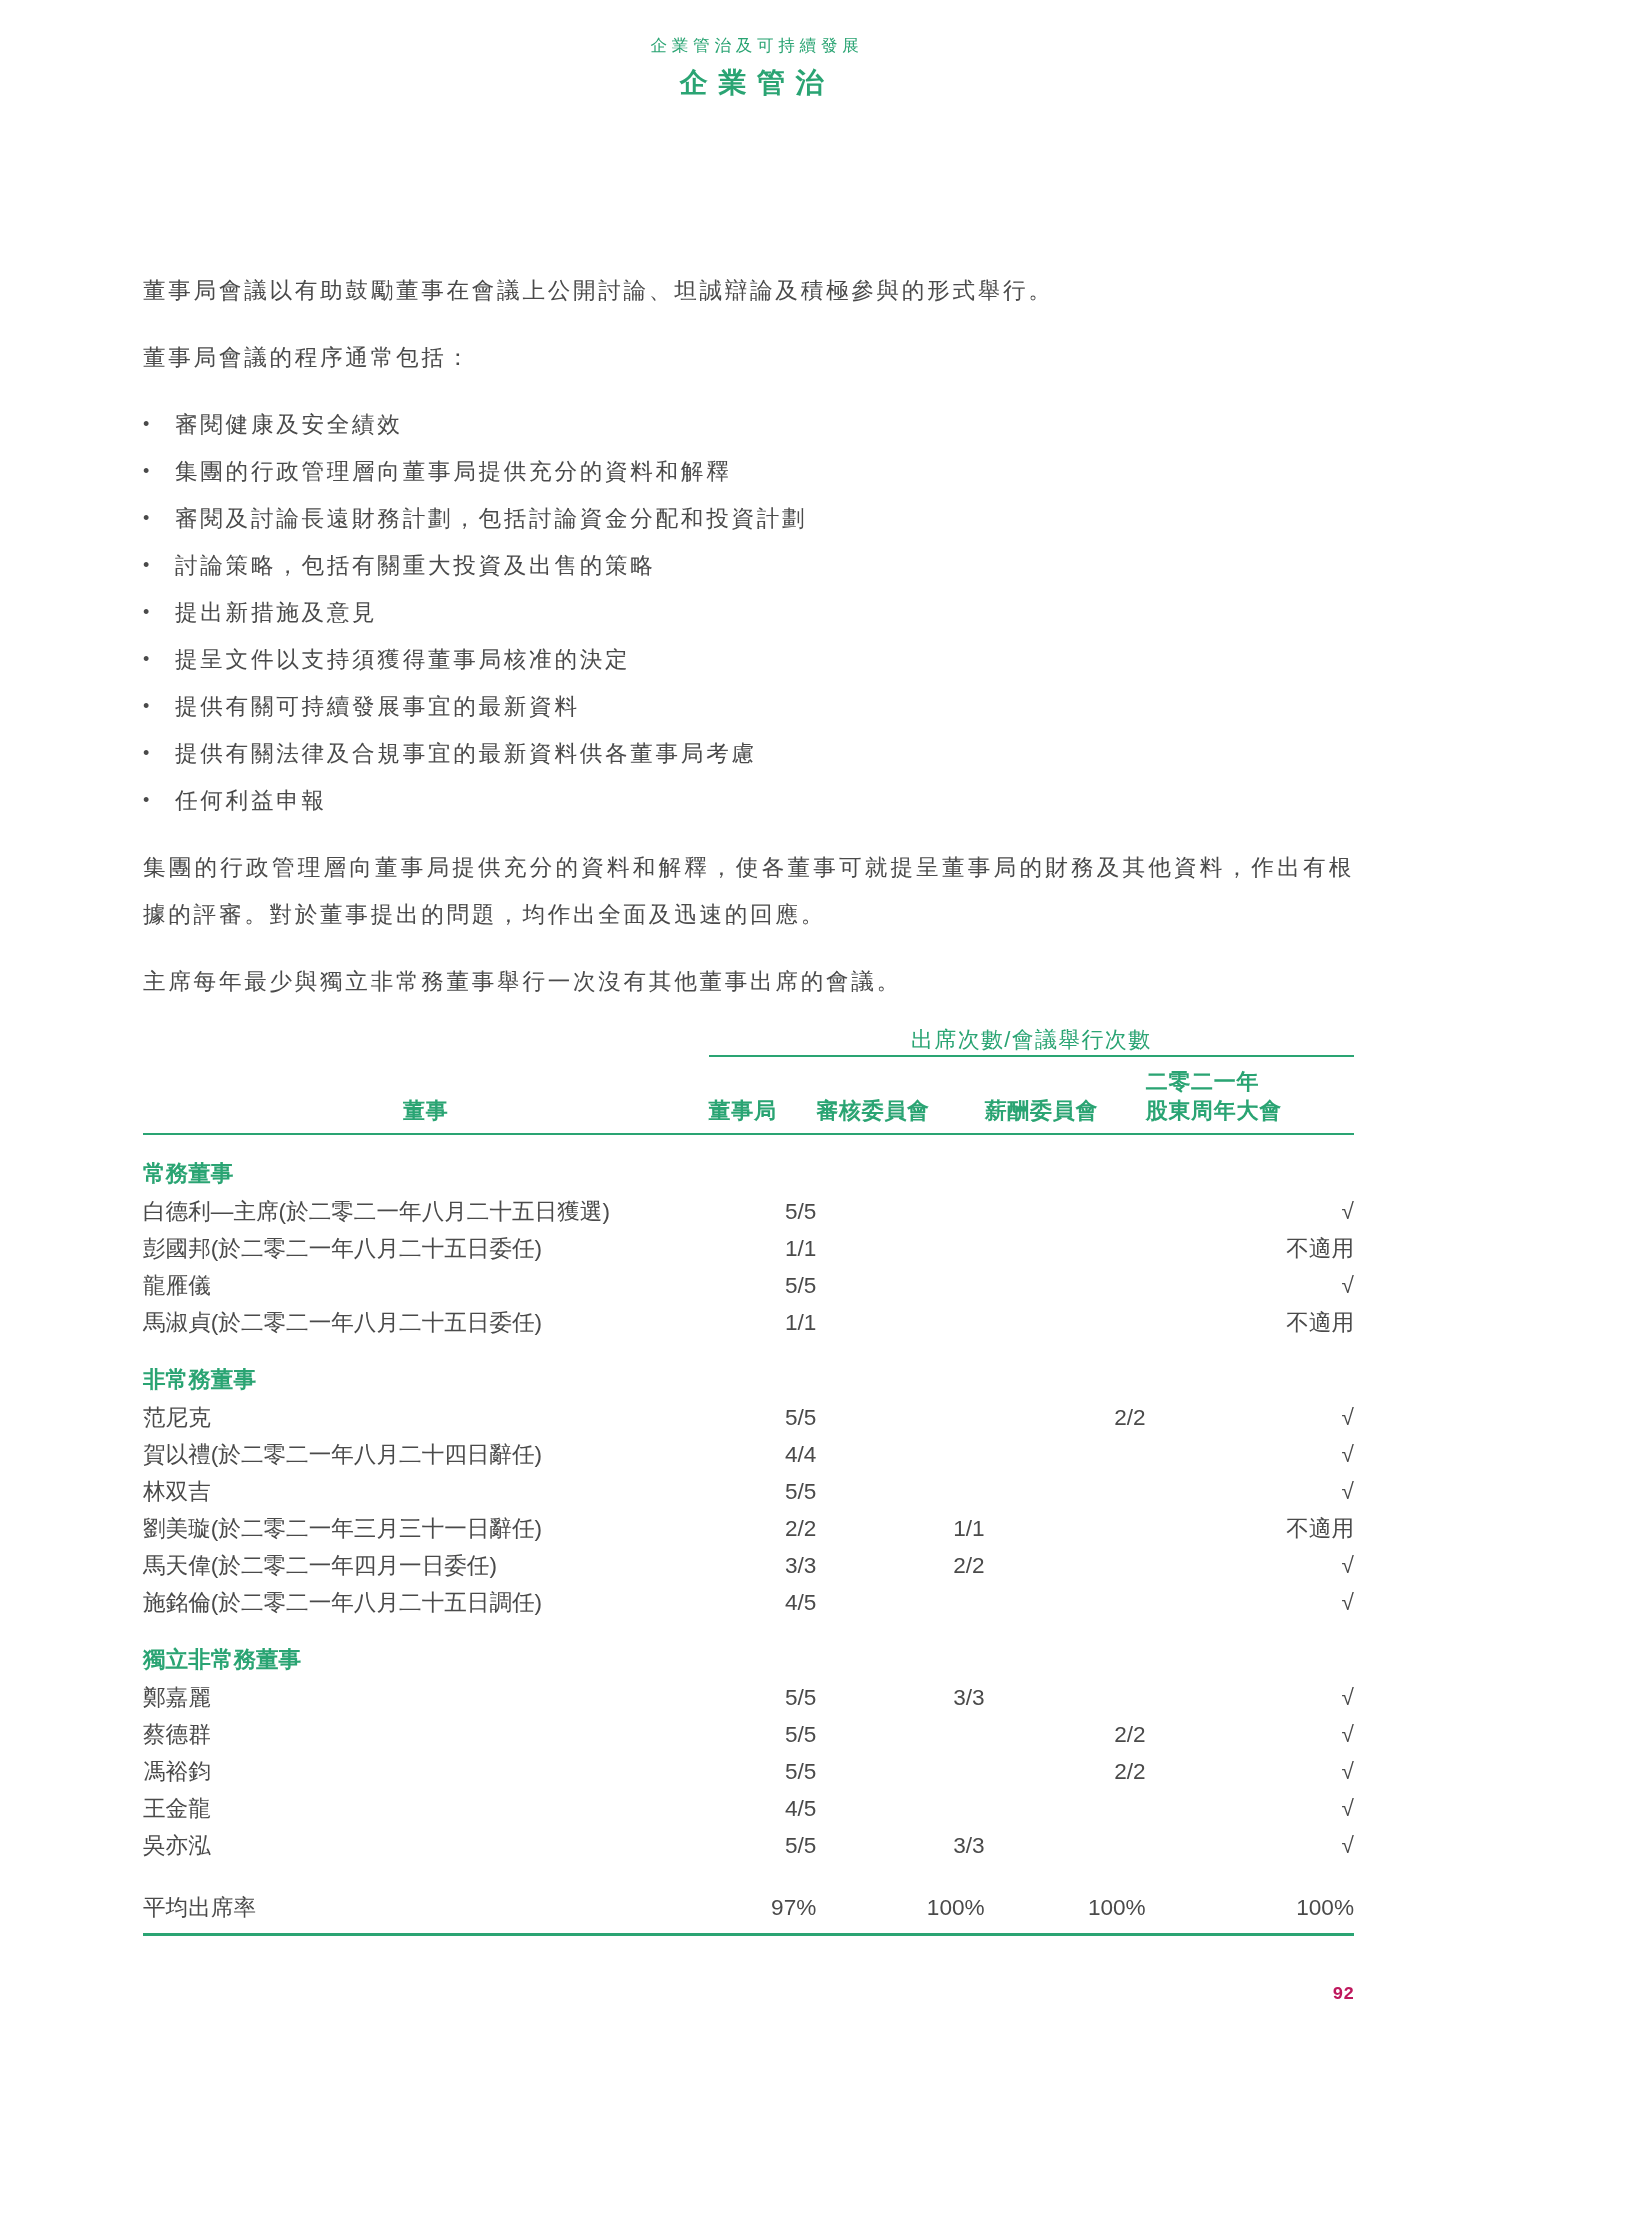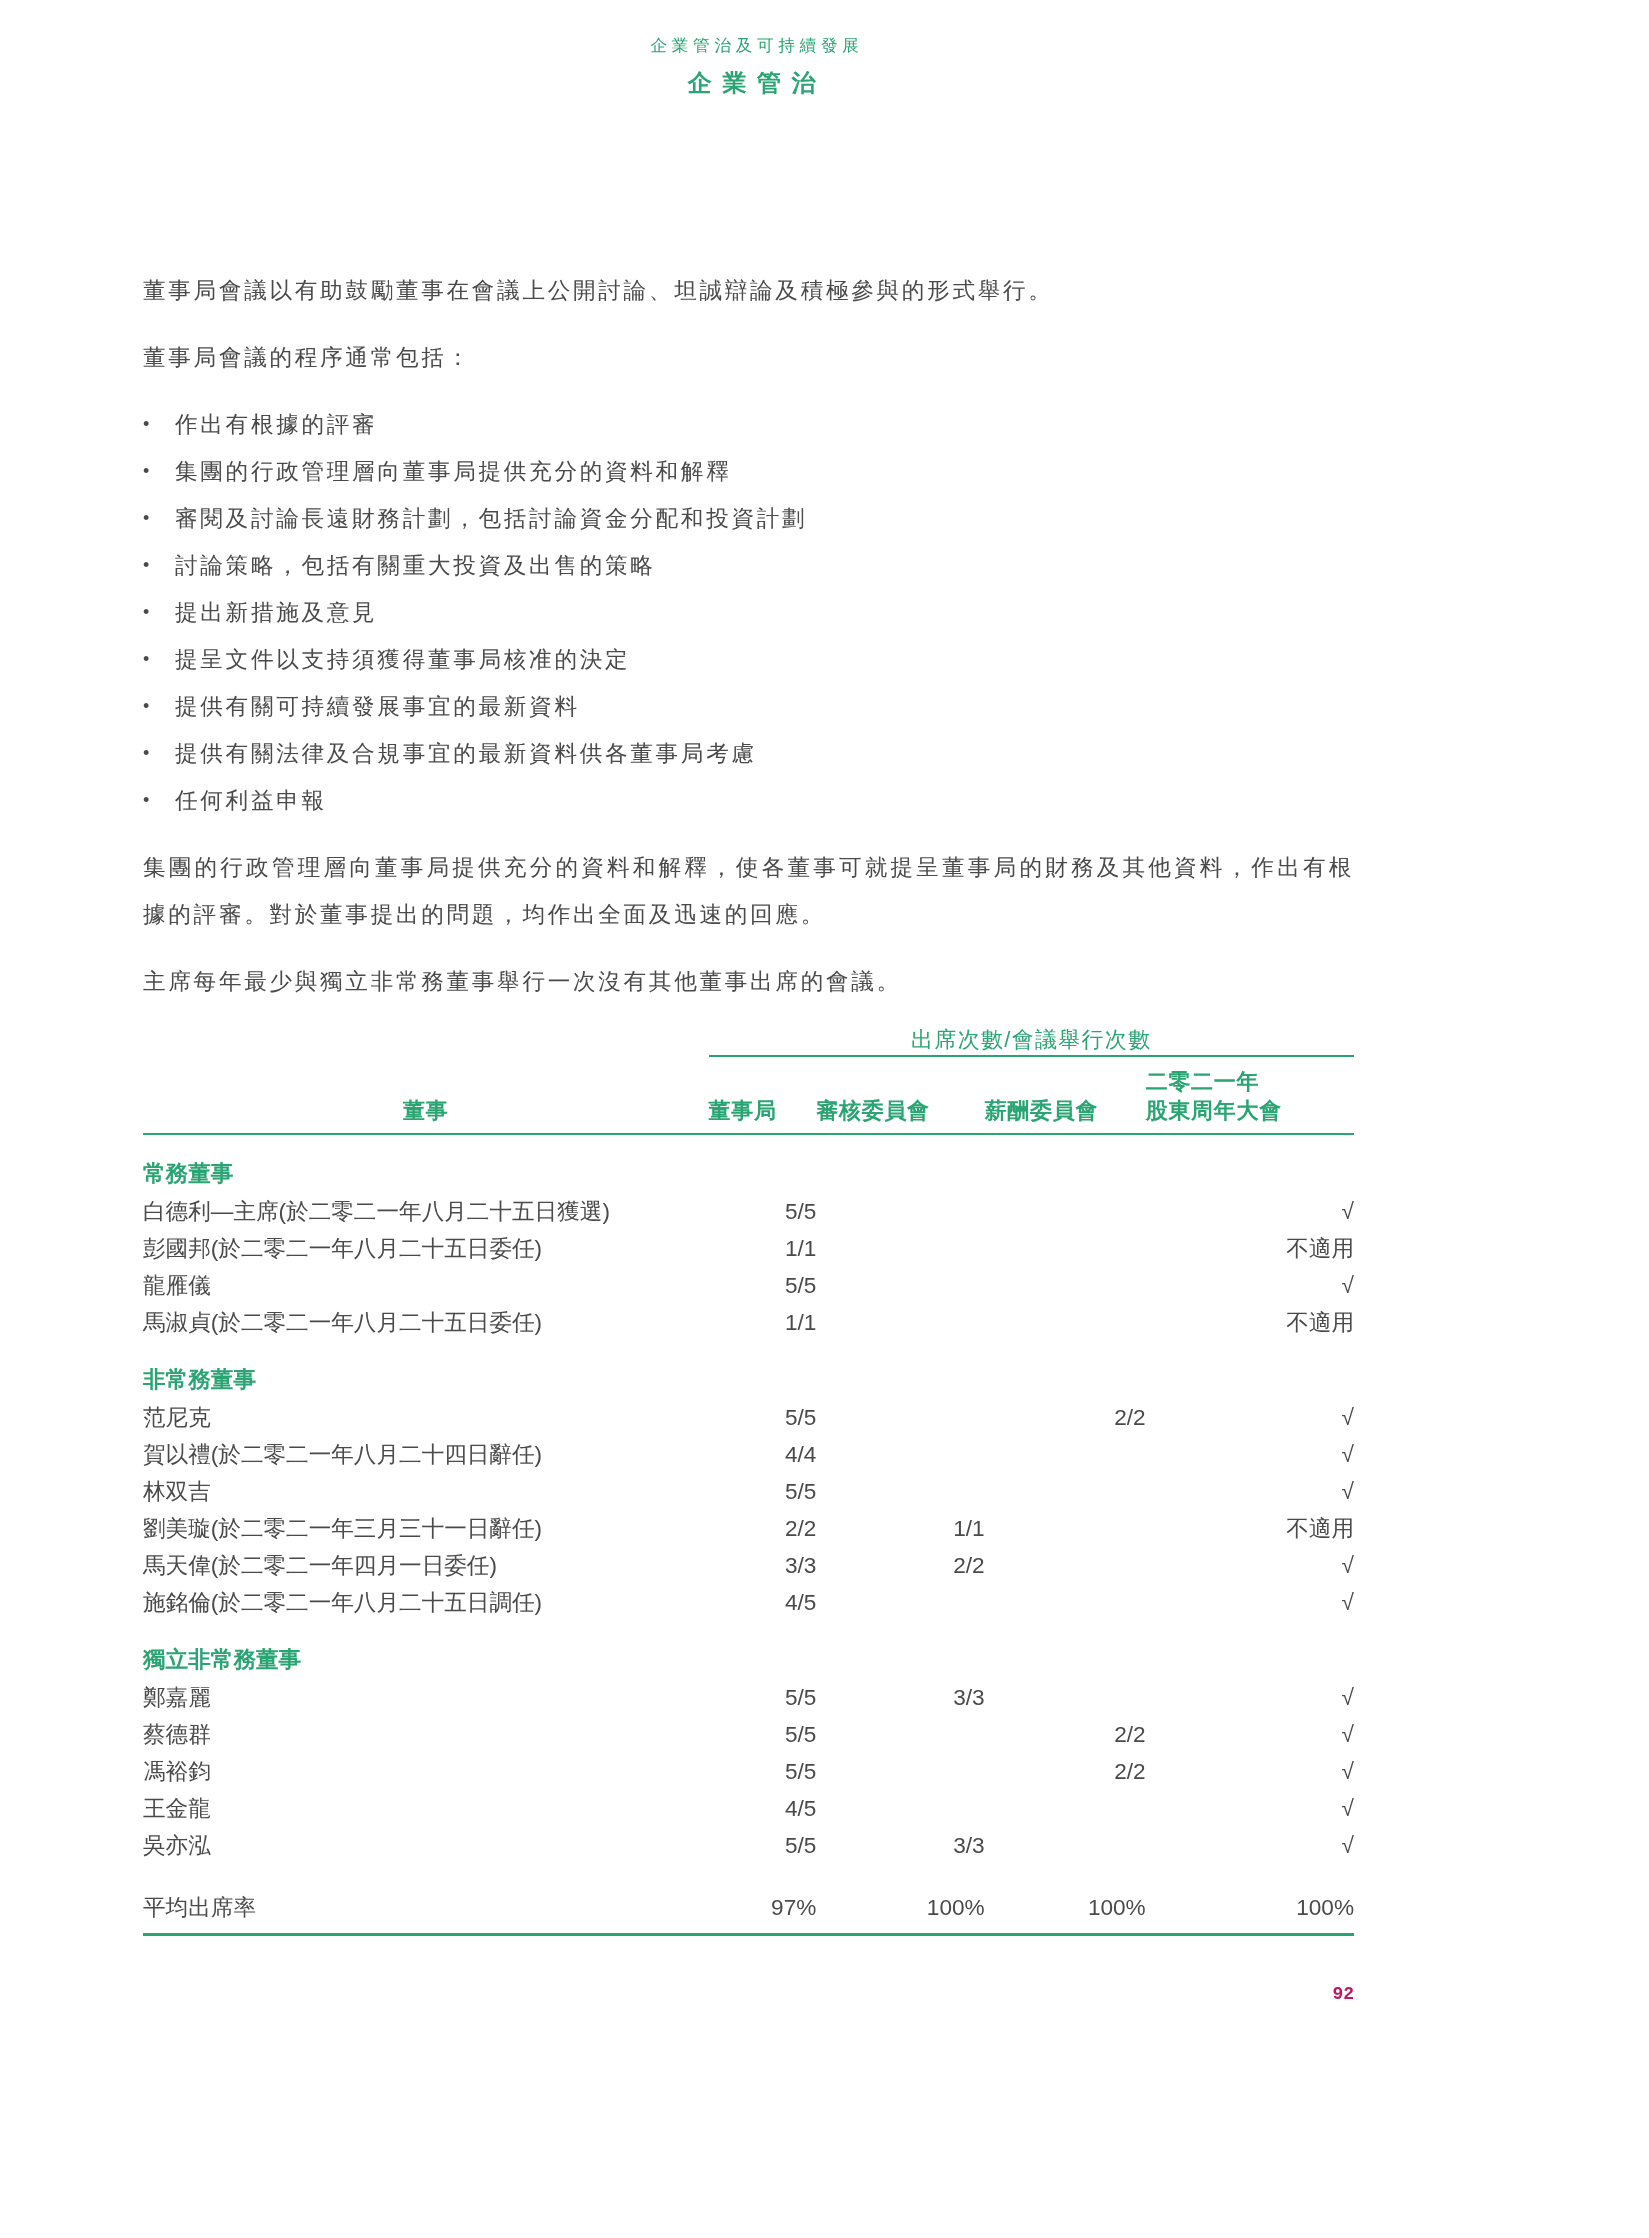--- a/index.html
+++ b/index.html
@@ -23,21 +23,21 @@
     text-align:center;
     color:var(--green);
     font-size:16.6px;
     line-height:22.6px;
     letter-spacing:4.7px;
     font-weight:400;
   }
   .title{
     text-align:center;
     color:var(--green);
-    font-size:24px;
+    font-size:28px;
     line-height:39px;
     letter-spacing:10.6px;
     font-weight:bold;
     margin:5.3px 0 0 0;
   }
   
   .content{
     margin:165px 160px 0 143px; 
   }
   .content p{
@@ -137,21 +137,21 @@
   </header>
 
   <main class="content">
 
     <p>董事局會議以有助鼓勵董事在會議上公開討論、坦誠辯論及積極參與的形式舉行。</p>
     <p>董事局會議的程序通常包括：</p>
 
     <ul class="bullets">
       <li>
           <span class="dot">•</span>
-          <span>作出有根據的評審</span>
+          <span>審閱健康及安全績效</span>
         </li>
       <li>
           <span class="dot">•</span>
           <span>集團的行政管理層向董事局提供充分的資料和解釋</span>
         </li>
       <li>
           <span class="dot">•</span>
           <span>審閱及討論長遠財務計劃，包括討論資金分配和投資計劃</span>
         </li>
       <li>

